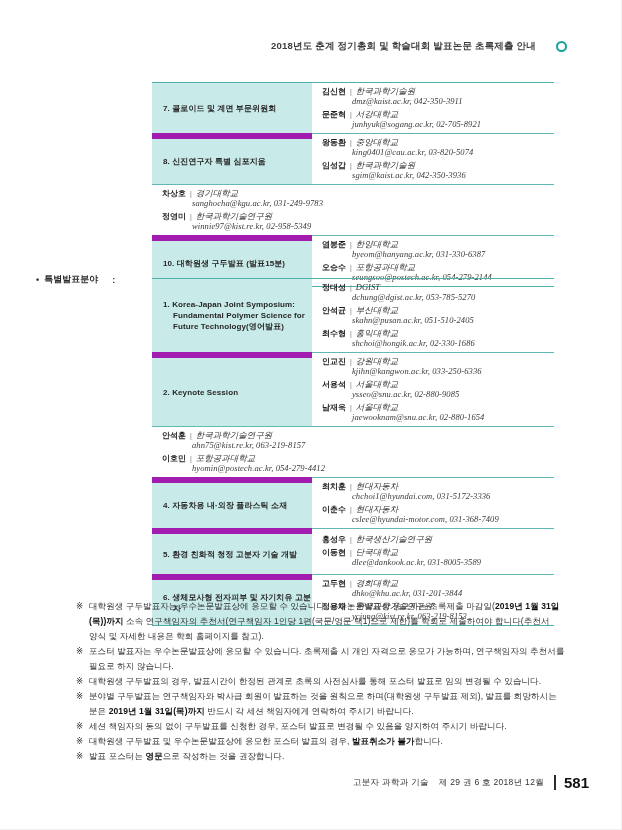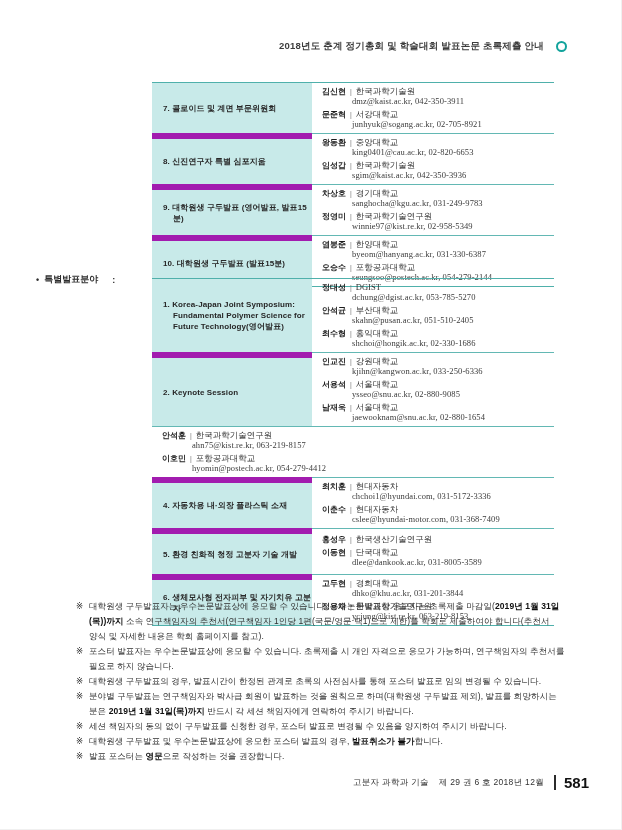--- a/index.html
+++ b/index.html
@@ -9,21 +9,21 @@
     background:#fff;
     font-family:"Liberation Sans","DejaVu Sans",sans-serif;
     overflow:hidden;
     border-right:1px solid #f0f0f0;
     border-bottom:1px solid #f0f0f0;
     box-sizing:border-box;
   }
   
   .hdr{
     position:absolute;top:40px;right:54px;
-    display:flex;align-items:center;gap:12px;
+    display:flex;align-items:center;gap:20px;
   }
   .hdr-title{
     font-size:9.5px;font-weight:700;color:#3d3d3d;letter-spacing:0.2px;
   }
   .ring{
     width:7px;height:7px;border-radius:50%;
     border:2.5px solid var(--accent,#12a39c);
     background:#fff;
   }
   
@@ -52,21 +52,21 @@
   .cell-r{
     flex:1;box-sizing:border-box;
     padding:2px 4px 2px 10px;
     display:flex;flex-direction:column;justify-content:center;
   }
   .contact{padding:1.5px 0;}
   .c1{font-size:8.5px;line-height:9.5px;color:#333;}
   .c1 .nm{font-weight:700;color:#1d1d1d;display:inline-block;min-width:26px;
           font-family:Liberation Sans, sans-serif;font-size:8px;}
   .c1 .sep{color:#777;font-size:7px;margin:0 4px 0 2px;}
-  .c1 .aff,.c2{font-family:"Liberation Serif","DejaVu Serif",serif;}
+  .c1 .aff,.c2{font-family:"Liberation Serif","DejaVu Serif",serif;font-style:italic;}
   .c2{
     font-size:8.5px;line-height:9.5px;color:#3a3a3a;
     padding-left:30px;margin-top:1px;letter-spacing:0.1px;
   }
   
   .sec-label{
     position:absolute;left:36px;top:273px;
     font-size:9px;font-weight:700;color:#2c2c2c;
     display:flex;align-items:center;
   }
@@ -120,32 +120,29 @@
           </div>
         </div>
       </div>
       <div class="trow">
         <div class="cell-l">
           <span class="ttl">8. 신진연구자 특별 심포지움</span>
         </div>
         <div class="cell-r">
           <div class="contact">
             <div class="c1"><span class="nm">왕동환</span><span class="sep">|</span><span class="aff">중앙대학교</span></div>
-            <div class="c2">king0401@cau.ac.kr, 02-820-6653</div>
+            <div class="c2">king0401@cau.ac.kr, 03-820-5074</div>
           </div>
           <div class="contact">
             <div class="c1"><span class="nm">임성갑</span><span class="sep">|</span><span class="aff">한국과학기술원</span></div>
             <div class="c2">sgim@kaist.ac.kr, 042-350-3936</div>
           </div>
         </div>
       </div>
       <div class="trow">
-        <div class="cell-l">
-          <span class="ttl">9. 대학원생 구두발표 (영어발표, 발표15분)</span>
-        </div>
         <div class="cell-r">
           <div class="contact">
             <div class="c1"><span class="nm">차상호</span><span class="sep">|</span><span class="aff">경기대학교</span></div>
             <div class="c2">sanghocha@kgu.ac.kr, 031-249-9783</div>
           </div>
           <div class="contact">
             <div class="c1"><span class="nm">정영미</span><span class="sep">|</span><span class="aff">한국과학기술연구원</span></div>
             <div class="c2">winnie97@kist.re.kr, 02-958-5349</div>
           </div>
         </div>

